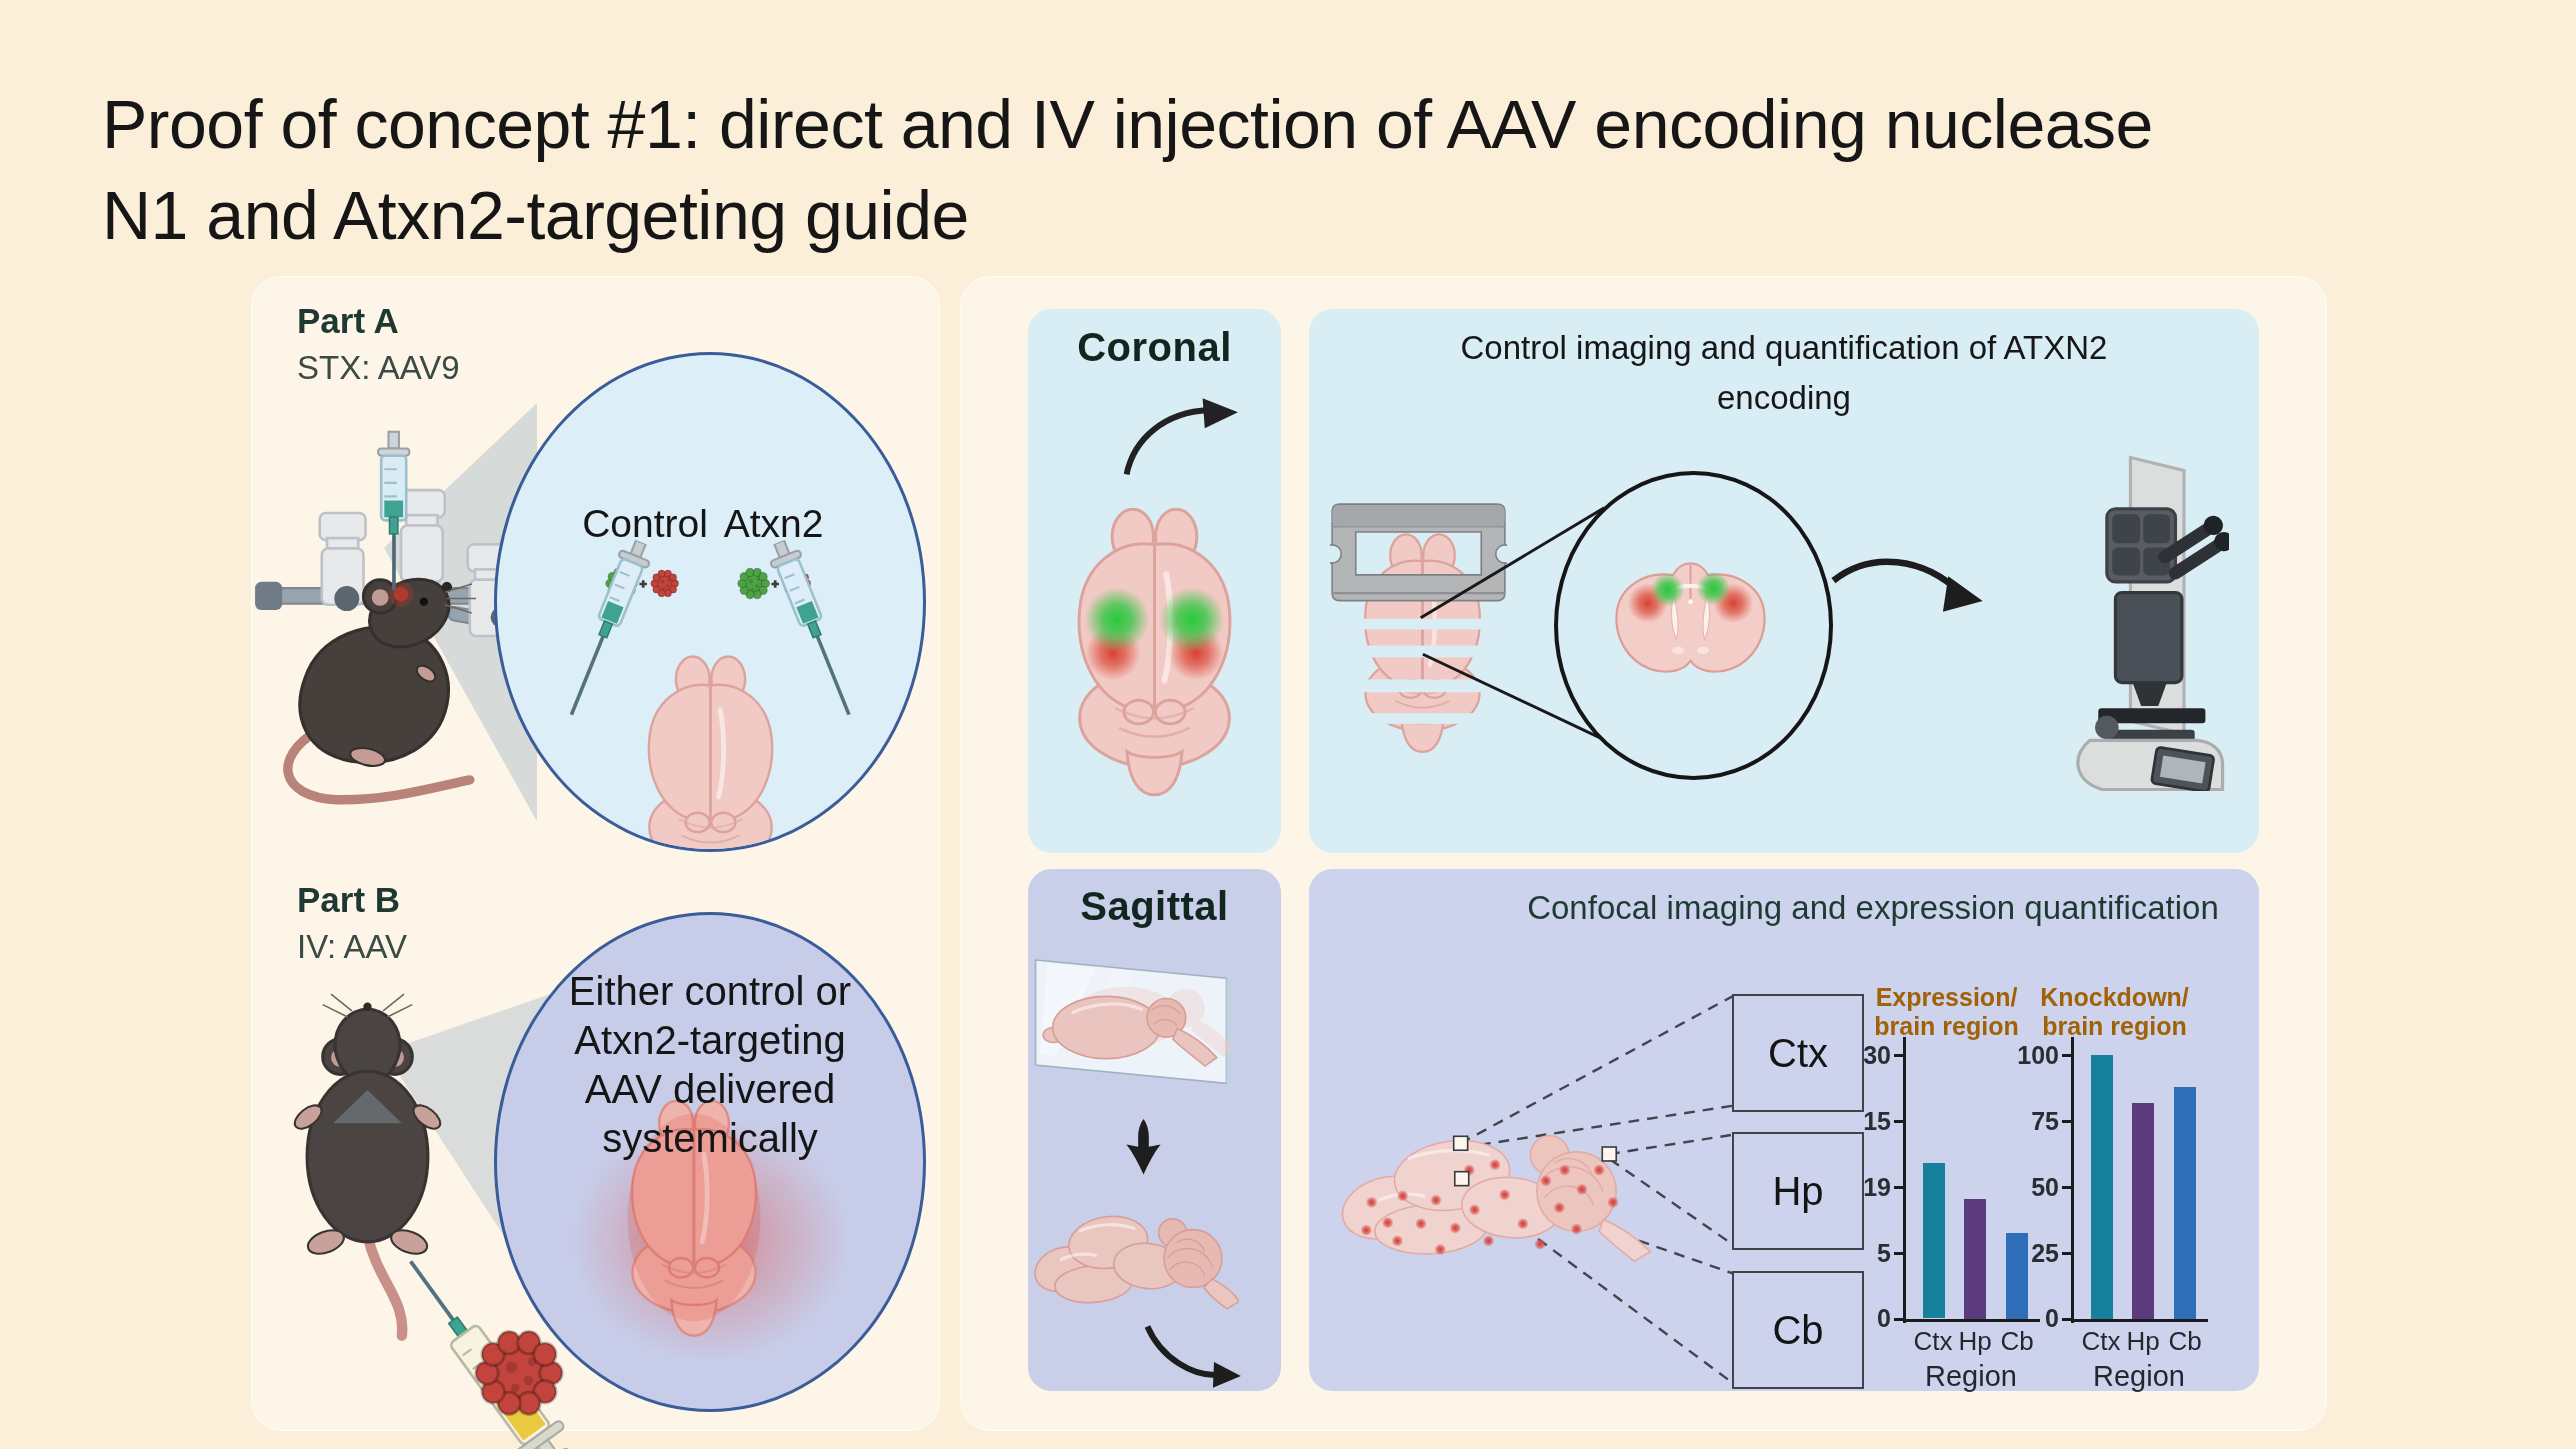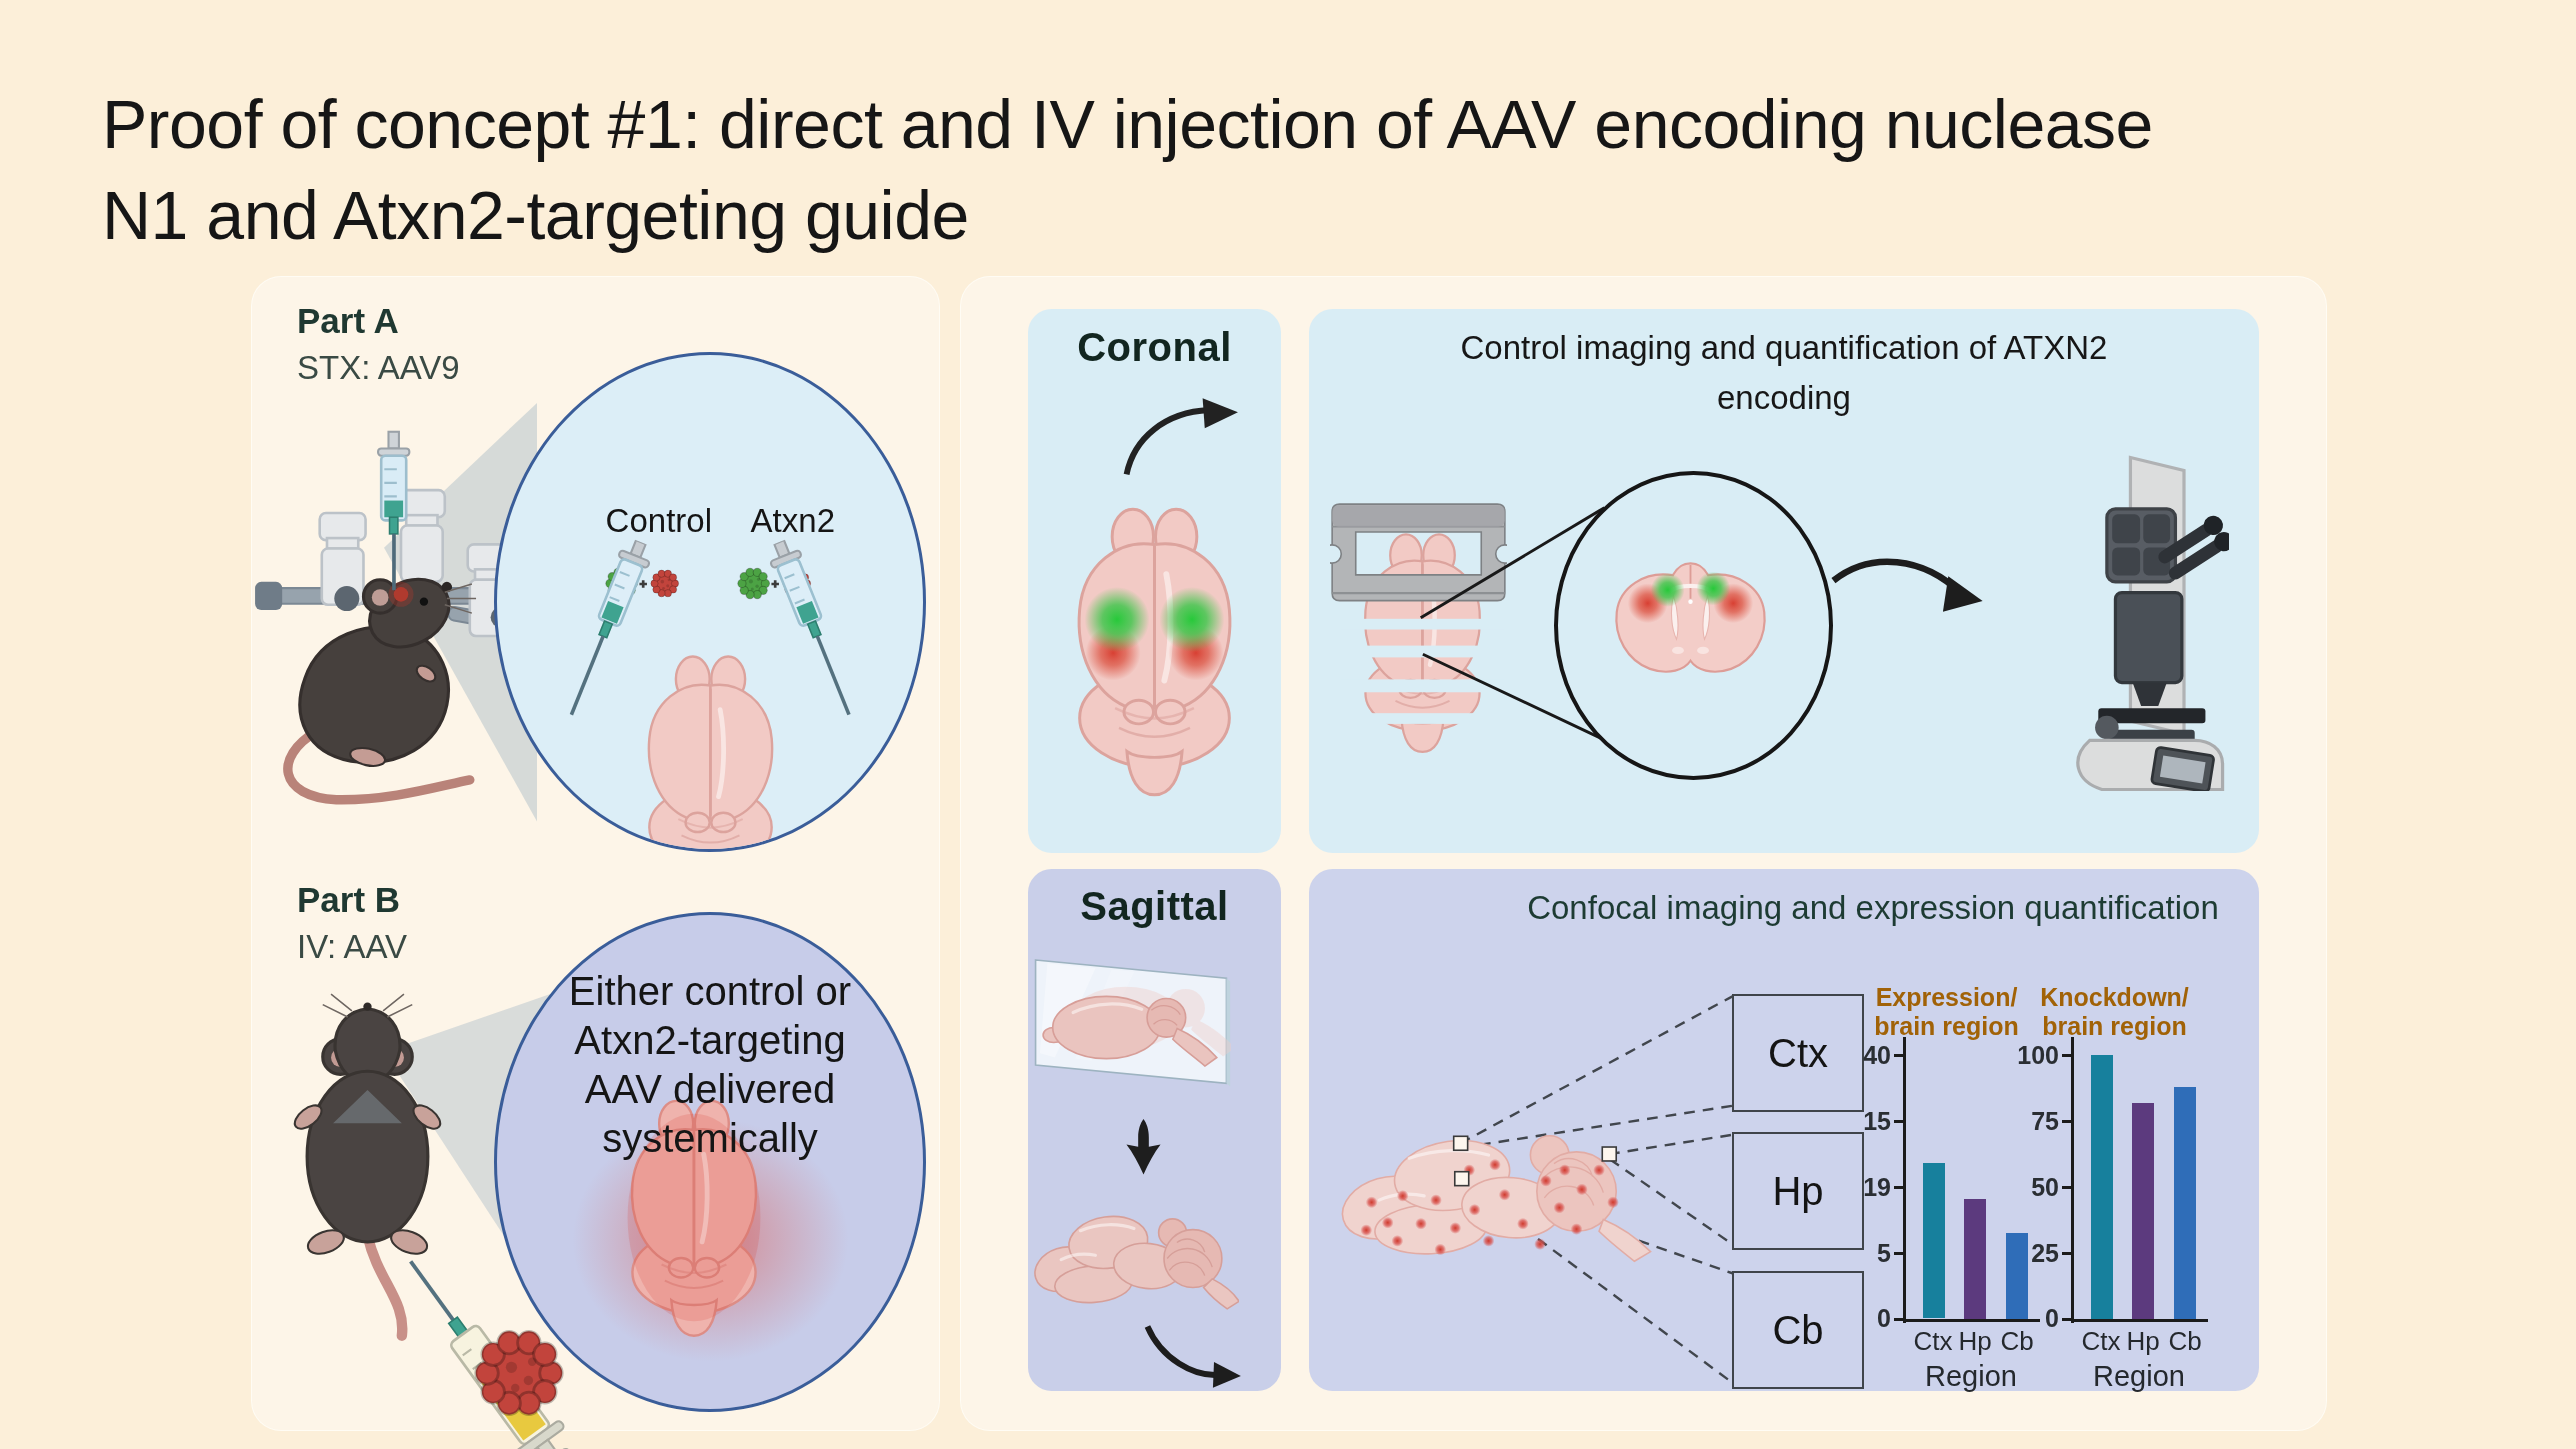--- a/index.html
+++ b/index.html
@@ -15,21 +15,21 @@
   
   .slide-title{position:absolute;left:102px;top:79px;width:2372px;font-size:68px;line-height:91px;color:#161616;letter-spacing:-0.5px;}
   .part-label{position:absolute;font-size:35px;font-weight:700;color:#1f3831;}
   .part-method{position:absolute;font-size:33px;color:#3a4a44;}
   .panel-head{position:absolute;text-align:center;font-size:40px;font-weight:800;color:#122620;letter-spacing:0.5px;}
   .panel-title{position:absolute;text-align:center;font-size:33px;line-height:50px;color:#171717;}
   .panel-title.green{color:#1d3b33;}
   .inset-circle{position:absolute;border:3.8px solid #3a5d99;border-radius:50%;overflow:hidden;}
   .circleA{background:#dceef7;}
   .circleB{background:#c7cce9;}
-  .inset-label{position:absolute;font-size:33px;color:#151515;text-align:right;}
+  .inset-label{position:absolute;font-size:39px;color:#151515;text-align:center;}
   .inset-lines{position:absolute;left:0;top:52px;width:100%;text-align:center;font-size:40px;line-height:49px;color:#151515;}
   .glowB{position:absolute;left:21.5px;top:156px;width:383px;height:338px;
          background:radial-gradient(closest-side,rgba(222,73,60,.5),rgba(222,73,60,0) 72%);}
   .region-box{position:absolute;left:1732px;width:128px;height:114px;border:2.1px solid #3f444a;
               text-align:center;line-height:114px;font-size:40px;color:#141414;}
   .mag-circle{position:absolute;border:4.8px solid #161616;border-radius:50%;}
   
   .chart{position:absolute;width:236px;height:419px;}
   .c-title{position:absolute;left:16px;top:0;width:209px;text-align:center;font-size:25px;font-weight:700;
            line-height:29px;color:#a16207;white-space:pre-line;}
@@ -458,21 +458,21 @@
       <div class="c-axis" style="left: 77px; top: 54px; width: 3.2px; height: 286px;"></div>
       <div class="c-axis" style="left: 77px; top: 336px; width: 137px; height: 3.2px;"></div>
       <div class="c-tick-label" style="top: 321px;">0</div>
       <div class="c-tick" style="left: 68px; top: 335px; width: 9px; height: 2.7px;"></div>
       <div class="c-tick-label" style="top: 256px;">5</div>
       <div class="c-tick" style="left: 68px; top: 269px; width: 9px; height: 2.7px;"></div>
       <div class="c-tick-label" style="top: 190px;">19</div>
       <div class="c-tick" style="left: 68px; top: 203px; width: 9px; height: 2.7px;"></div>
       <div class="c-tick-label" style="top: 124px;">15</div>
       <div class="c-tick" style="left: 68px; top: 137px; width: 9px; height: 2.7px;"></div>
-      <div class="c-tick-label" style="top: 58px;">40</div>
+      <div class="c-tick-label" style="top: 58px;">30</div>
       <div class="c-tick" style="left: 68px; top: 71px; width: 9px; height: 2.7px;"></div>
       <div class="c-bar" style="left: 97px; top: 180px; width: 21.5px; height: 155px; background: rgb(23, 128, 157);"></div>
       <div class="c-cat" style="left: 86px; top: 343px; width: 42px;">Ctx</div>
       <div class="c-bar" style="left: 138px; top: 216px; width: 21.5px; height: 120px; background: rgb(92, 58, 126);"></div>
       <div class="c-cat" style="left: 128px; top: 343px; width: 42px;">Hp</div>
       <div class="c-bar" style="left: 180px; top: 250px; width: 21.5px; height: 86px; background: rgb(47, 109, 184);"></div>
       <div class="c-cat" style="left: 170px; top: 343px; width: 42px;">Cb</div>
       <div class="c-xlabel" style="left: 78px; top: 377px; width: 134px;">Region</div>
     </div>
   <div class="chart" style="left:1994px;top:983px;">

